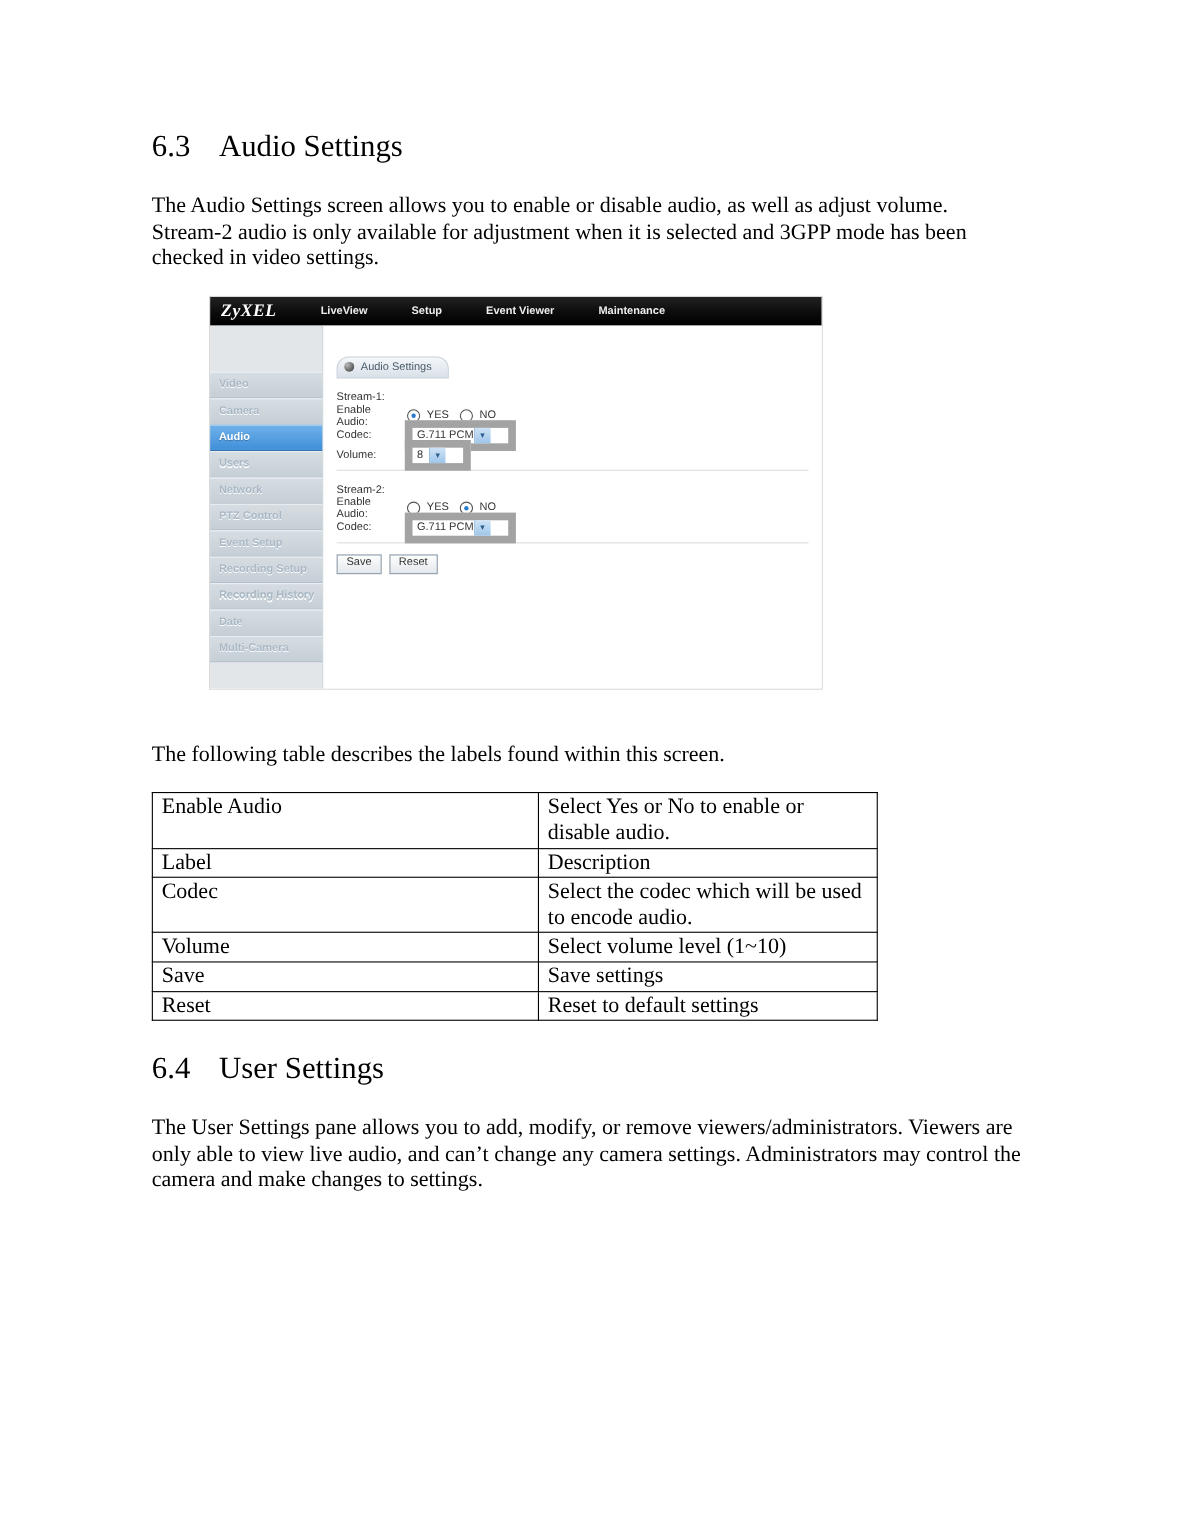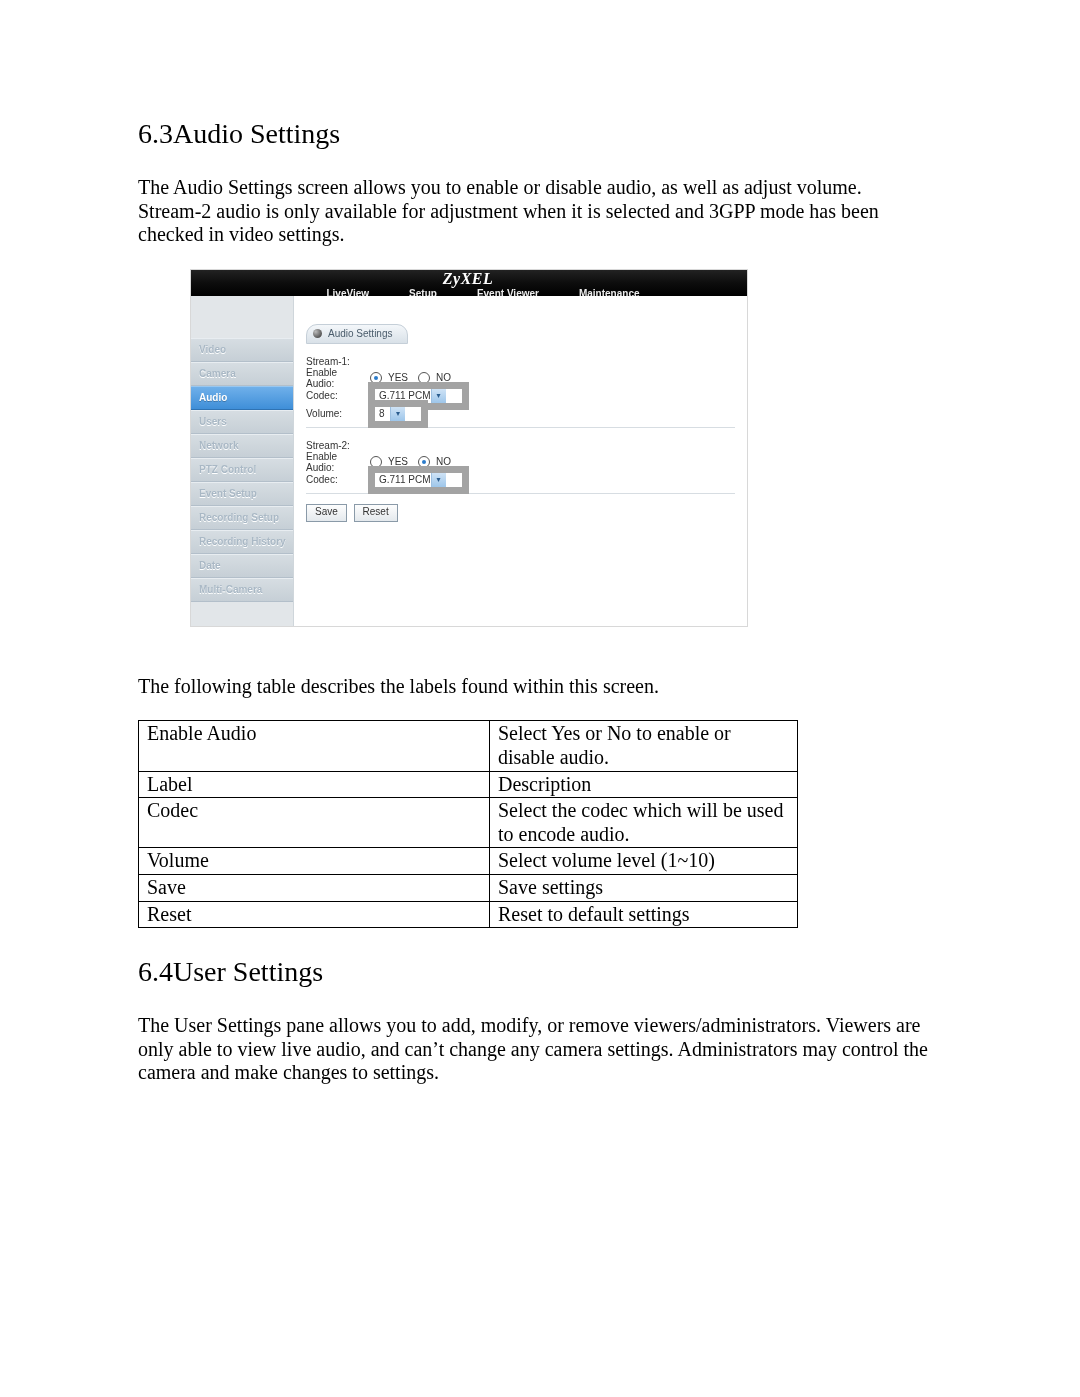--- a/index.html
+++ b/index.html
@@ -13,20 +13,21 @@
     box-sizing:border-box;
     padding:118px 138px 180px 138px;
   }
   .h2{
     font-size:28px;
     margin:0 0 26px 0;
     font-weight:400;
   }
   .h2 .secno{
     display:inline-block;
+    margin-right:26px;
   }
   p.body{
     font-size:20px;
     line-height:1.18;
     margin:0 12px 22px 0;
   }
 
   
   .shot{
     width:556px;
@@ -40,21 +41,20 @@
     overflow:hidden;
   }
   .topbar{
     height:26px;
     background:linear-gradient(#222 0%,#0d0d0d 50%,#000 100%);
     border-radius:0 0 0 0;
     display:flex;
     align-items:center;
     color:#fff;
     font-weight:700;
-    flex-direction:column;
   }
   .brand{
     font-style:italic;
     font-family:"Times New Roman",serif;
     font-size:16px;
     padding:0 12px 0 10px;
     letter-spacing:0.5px;
   }
   .topnav{
     flex:1;

